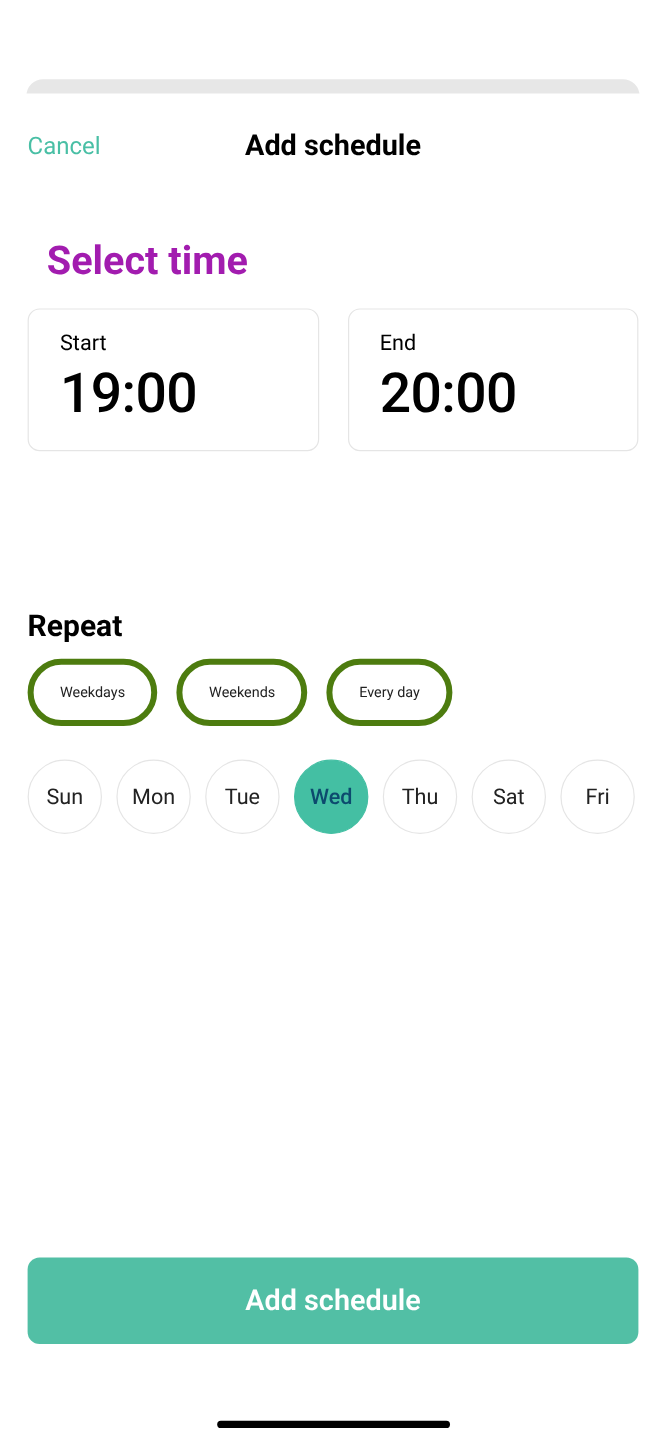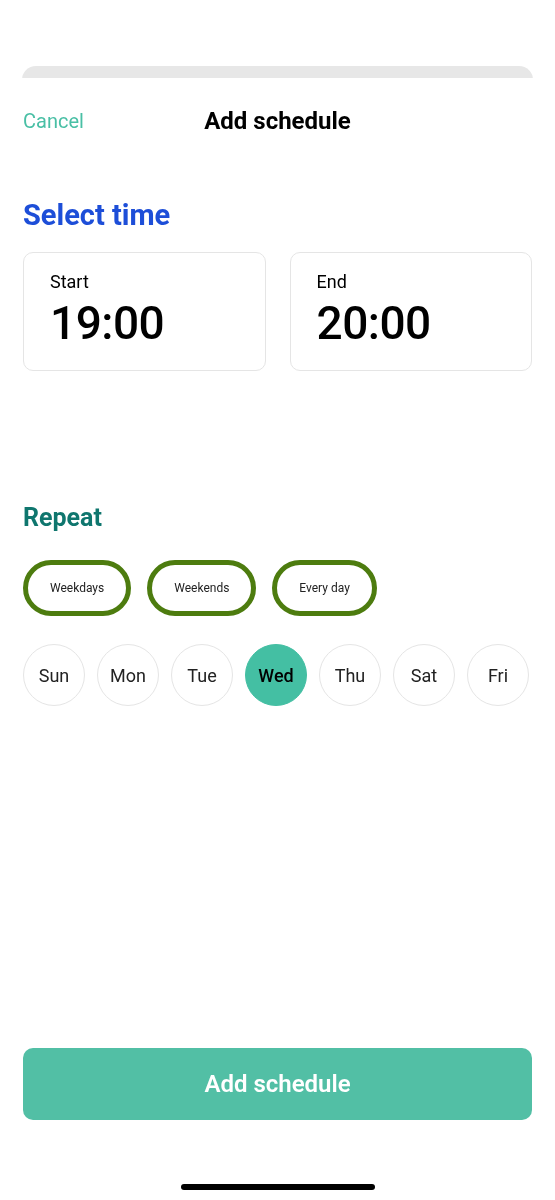--- a/index.html
+++ b/index.html
@@ -48,25 +48,26 @@
     }
     .title {
       position: absolute;
       left: 50%;
       transform: translateX(-50%);
       font-size: 24px;
       font-weight: 700;
       color: #000;
     }
     .section-label {
-      font-size: 29px;
+      font-size: 33px;
       font-weight: 700;
-      color: #1d4ed8;
+      color: #a21caf;
       margin-top: 34px;
       margin-bottom: 20px;
+      margin-left: 16px;
     }
     .time-row {
       display: flex;
       gap: 24px;
     }
     .time-card {
       flex: 1;
       border: 1px solid #e5e5e5;
       border-radius: 10px;
       padding: 18px 26px 20px 26px;
@@ -79,23 +80,23 @@
     }
     .time-card-value {
       font-size: 46px;
       font-weight: 500;
       color: #000;
       letter-spacing: -0.5px;
     }
     .repeat-section-label {
       font-size: 25px;
       font-weight: 700;
-      color: #0f766e;
+      color: #000000;
       margin-top: 132px;
-      margin-bottom: 28px;
+      margin-bottom: 12px;
     }
     .preset-row {
       display: flex;
       gap: 16px;
       margin-bottom: 28px;
     }
     .preset {
       border: 5px solid #4d7c0f;
       border-radius: 30px;
       padding: 16px 22px;
@@ -117,21 +118,21 @@
       align-items: center;
       justify-content: center;
       font-size: 18px;
       color: #222;
       cursor: pointer;
       background: #fff;
     }
     .day.selected {
       background: #44bfa3;
       border-color: #44bfa3;
-      color: #000000;
+      color: #0c4a6e;
       font-weight: 500;
     }
     .add-btn {
       position: absolute;
       left: 23px;
       right: 23px;
       bottom: 80px;
       height: 72px;
       background: #52bfa5;
       border: none;

